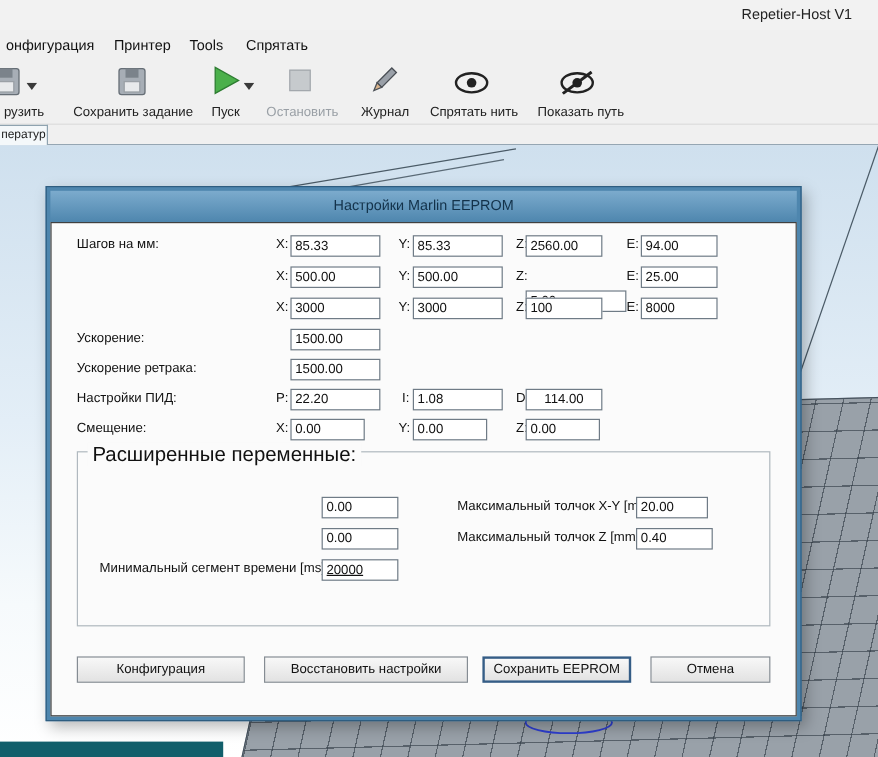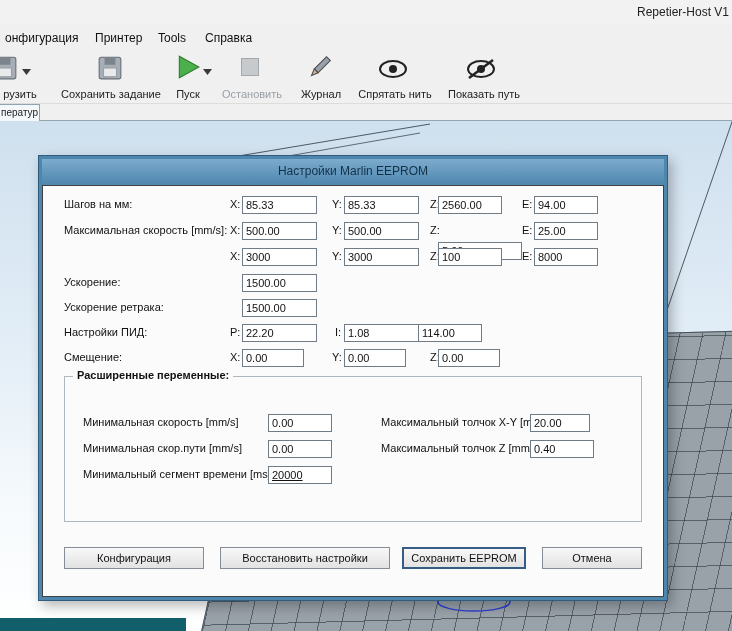--- a/index.html
+++ b/index.html
@@ -1,21 +1,21 @@
 <!DOCTYPE html>
 <html><head>
 <meta charset="utf-8">
 <style>
   * { margin:0; padding:0; box-sizing:border-box; }
   html,body { width:732px; height:631px; overflow:hidden;
     font-family:"Liberation Sans", sans-serif; background:#f0f0f0; }
 
   
   .titlebar { position:absolute; left:0; top:0; width:732px; height:25px; background:#f2f2f2; }
-  .title-text { position:absolute; left:618px; top:5px; font-size:12px; color:#222; white-space:nowrap;margin-left:19px; }
+  .title-text { position:absolute; left:618px; top:5px; font-size:12px; color:#222; white-space:nowrap; }
 
   .menubar { position:absolute; left:0; top:25px; width:732px; height:22px; background:#f0f0f0; }
   .menu-item { position:absolute; top:3px; padding:3px 5px; font-size:12px; color:#111; cursor:default; }
 
   .toolbar { position:absolute; left:0; top:47px; width:732px; height:57px; background:#f0f0f0;
              border-bottom:1px solid #dcdcdc; }
   .tb-icon { position:absolute; }
   .tb-label { position:absolute; font-size:11px; color:#222; text-align:center; white-space:nowrap; }
   .tb-label.disabled { color:#9aa0a6; }
   .stop-sq { position:absolute; width:18px; height:18px; background:#c6cacd; border:1px solid #a3a8ad; }
@@ -45,38 +45,38 @@
   .dlg-title { height:26px; line-height:24px; text-align:center; font-size:12px; color:#13324a;
                background:linear-gradient(#7cabcd,#4e86ae); }
   .dlg-body { position:relative; height:412px; background:#fbfbfb; border:1px solid #404040; }
 
   .lbl { position:absolute; font-size:11px; color:#111; white-space:nowrap; }
   .fld { position:absolute; height:18px; border:1px solid #6f7b86; background:#fff;
          font-family:"Liberation Sans",sans-serif; font-size:11px; color:#111; padding:0 3px; }
 
   .grp { position:absolute; left:21px; top:190px; width:578px; height:146px; border:1px solid #b0b8bf; }
   .grp-legend { position:absolute; left:8px; top:-8px; background:#fbfbfb; padding:0 4px;
-                font-size:11px; font-weight:bold; color:#111; white-space:nowrap; }
+                font-size:17px; font-weight:normal; color:#111; white-space:nowrap; }
 
   .btn { position:absolute; top:361px; height:22px; background:linear-gradient(#f8f8f8,#e2e2e2);
          border:1px solid #858c93; font-family:"Liberation Sans",sans-serif; font-size:11px; color:#111; }
   .btn.default { border:2px solid #355d86; }
 </style>
 </head>
 <body>
 
 <div class="titlebar">
   <span class="title-text">Repetier-Host V1</span>
 </div>
 
 <div class="menubar">
   <span class="menu-item" style="left:0px">онфигурация</span>
   <span class="menu-item" style="left:90px">Принтер</span>
   <span class="menu-item" style="left:153px">Tools</span>
-  <span class="menu-item" style="left:200px">Справка</span>
+  <span class="menu-item" style="left:200px">Спрятать</span>
 </div>
 
 <div class="toolbar">
 
   <svg class="tb-icon" style="left:-8px;top:8px" width="26" height="26" viewBox="0 0 24 24">
     <rect x="2" y="2" width="20" height="20" rx="2" fill="#a7aeb6" stroke="#666e76"></rect>
     <rect x="7" y="2" width="10" height="7" fill="#7b838b"></rect>
     <rect x="6" y="12" width="12" height="8" fill="#e8eaec" stroke="#9aa0a6"></rect>
   </svg>
   <svg class="tb-icon" style="left:22px;top:22px" width="9" height="6" viewBox="0 0 9 6">
@@ -146,21 +146,20 @@
     <span class="lbl" style="left:21px;top:12px">Шагов на мм:</span>
     <span class="lbl" style="left:187px;top:12px">X:</span>
     <input class="fld" style="left: 199px; top: 10px; width: 75px;" value="85.33">
     <span class="lbl" style="left:289px;top:12px">Y:</span>
     <input class="fld" style="left: 301px; top: 10px; width: 75px;" value="85.33">
     <span class="lbl" style="left:387px;top:12px">Z:</span>
     <input class="fld" style="left: 395px; top: 10px; width: 64px;" value="2560.00">
     <span class="lbl" style="left:479px;top:12px">E:</span>
     <input class="fld" style="left: 491px; top: 10px; width: 64px;" value="94.00">
 
-    <span class="lbl" style="left:21px;top:38px">Максимальная скорость [mm/s]:</span>
     <span class="lbl" style="left:187px;top:38px">X:</span>
     <input class="fld" style="left: 199px; top: 36px; width: 75px;" value="500.00">
     <span class="lbl" style="left:289px;top:38px">Y:</span>
     <input class="fld" style="left: 301px; top: 36px; width: 75px;" value="500.00">
     <span class="lbl" style="left:387px;top:38px">Z:</span>
     <input class="fld" style="left: 395px; top: 36px; width: 84px; margin-top: 20px;" value="5.00">
     <span class="lbl" style="left:479px;top:38px">E:</span>
     <input class="fld" style="left: 491px; top: 36px; width: 64px;" value="25.00">
 
     <span class="lbl" style="left:187px;top:64px">X:</span>
@@ -177,39 +176,37 @@
 
     <span class="lbl" style="left:21px;top:115px">Ускорение ретрака:</span>
     <input class="fld" style="left: 199px; top: 113px; width: 75px;" value="1500.00">
 
     <span class="lbl" style="left:21px;top:140px">Настройки ПИД:</span>
     <span class="lbl" style="left:187px;top:140px">P:</span>
     <input class="fld" style="left: 199px; top: 138px; width: 75px;" value="22.20">
     <span class="lbl" style="left:292px;top:140px">I:</span>
     <input class="fld" style="left: 301px; top: 138px; width: 75px;" value="1.08">
     <span class="lbl" style="left:387px;top:140px">D:</span>
-    <input class="fld" style="left: 375px; top: 138px; width: 64px;" value="114.00">
+    <input class="fld" style="left: 395px; top: 138px; width: 64px; text-align: center;" value="114.00">
 
     <span class="lbl" style="left:21px;top:165px">Смещение:</span>
     <span class="lbl" style="left:187px;top:165px">X:</span>
     <input class="fld" style="left: 199px; top: 163px; width: 62px;" value="0.00">
     <span class="lbl" style="left:289px;top:165px">Y:</span>
     <input class="fld" style="left: 301px; top: 163px; width: 62px;" value="0.00">
     <span class="lbl" style="left:387px;top:165px">Z:</span>
     <input class="fld" style="left: 395px; top: 163px; width: 62px;" value="0.00">
 
     <div class="grp">
       <span class="grp-legend">Расширенные переменные:</span>
 
-      <span class="lbl" style="left:18px;top:39px">Минимальная скорость [mm/s]</span>
       <input class="fld" style="left: 203px; top: 37px; width: 64px;" value="0.00">
       <span class="lbl" style="left:316px;top:39px">Максимальный толчок X-Y [mm</span>
       <input class="fld" style="left: 465px; top: 37px; width: 60px;" value="20.00">
 
-      <span class="lbl" style="left:18px;top:65px">Минимальная скор.пути [mm/s]</span>
       <input class="fld" style="left: 203px; top: 63px; width: 64px;" value="0.00">
       <span class="lbl" style="left:316px;top:65px">Максимальный толчок Z [mm/</span>
       <input class="fld" style="left: 465px; top: 63px; width: 64px;" value="0.40">
 
       <span class="lbl" style="left:18px;top:91px">Минимальный сегмент времени [ms]</span>
       <input class="fld" style="left: 203px; top: 89px; width: 64px; text-decoration: underline;" value="20000">
     </div>
 
     <button class="btn" style="left:21px;width:140px">Конфигурация</button>
     <button class="btn default" style="left:359px;width:124px">Сохранить EEPROM</button>

